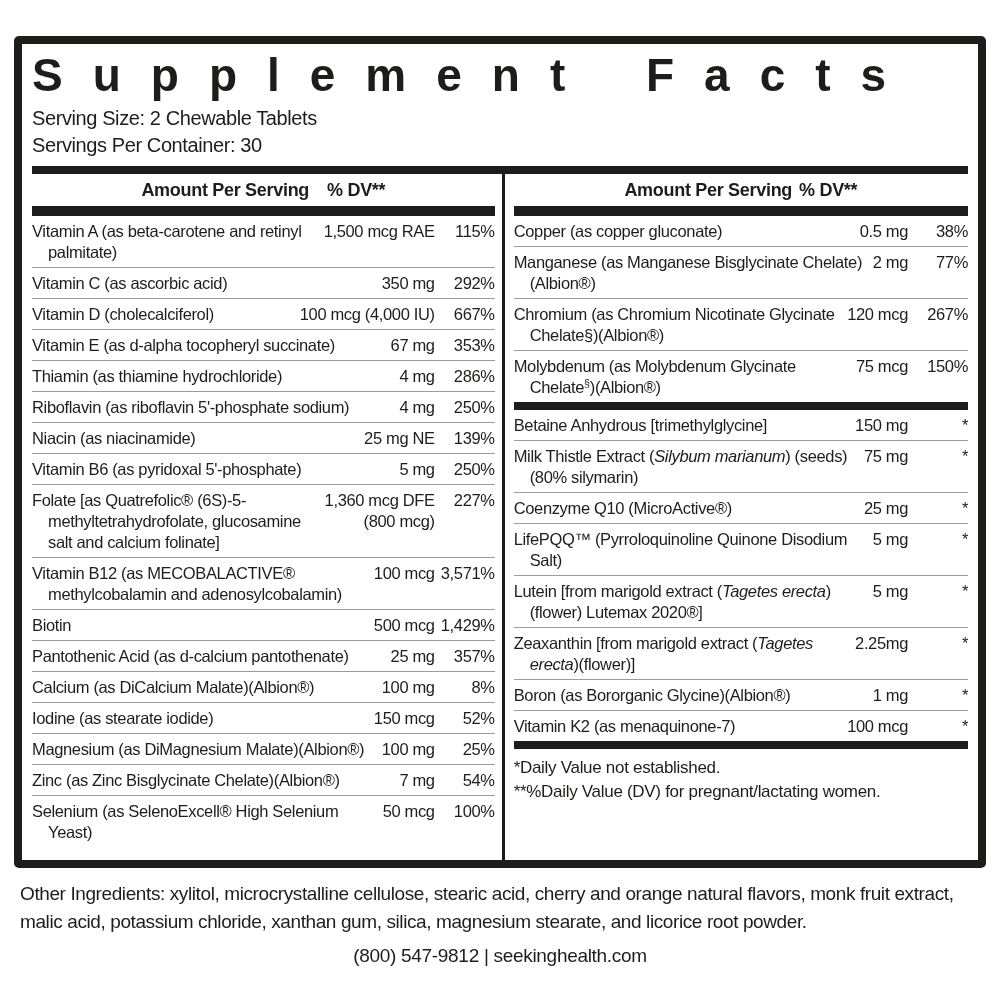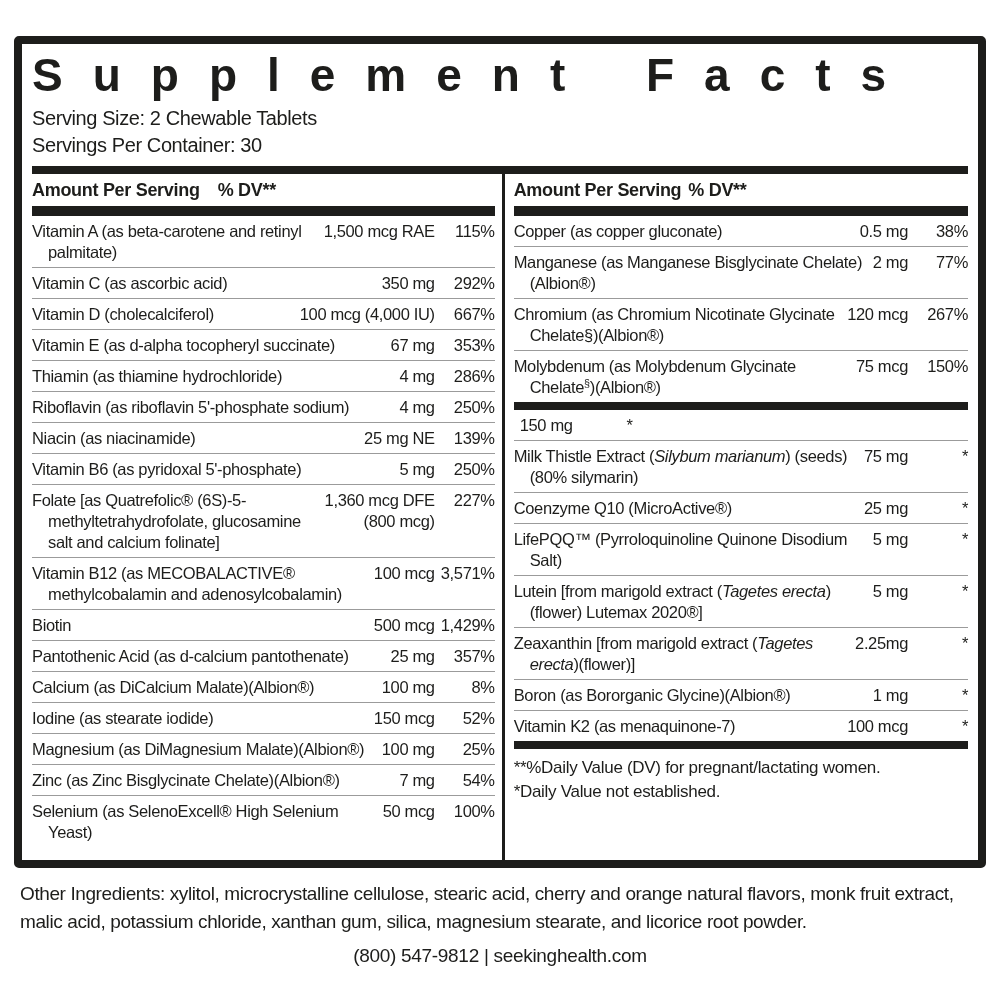--- a/index.html
+++ b/index.html
@@ -59,21 +59,21 @@
     border-right: 3px solid #1d1d1b;
     padding-right: 7px;
   }
   .col-right {
     flex: 1;
     padding-left: 9px;
   }
 
   .col-header {
     display: flex;
-    justify-content: flex-start;
+    justify-content: center;
     align-items: baseline;
     font-weight: bold;
     font-size: 18px;
     letter-spacing: -0.3px;
     padding: 6px 0 5px 0;
     border-bottom: 10px solid #1d1d1b;
   }
   .col-left .col-header .hdr-dv { margin-left: 18px; }
   .col-right .col-header .hdr-dv { margin-left: 7px; }
 
@@ -268,20 +268,21 @@
               <div class="ing-name">Chromium (as Chromium Nicotinate Glycinate Chelate§)(Albion®)</div>
               <div class="ing-amount">120 mcg</div>
               <div class="ing-dv">267%</div>
             </div>
             <div class="row">
               <div class="ing-name">Molybdenum (as Molybdenum Glycinate Chelate<sup>§</sup>)(Albion®)</div>
               <div class="ing-amount">75 mcg</div>
               <div class="ing-dv">150%</div>
             </div>
             <div class="row sep-top">
+              <div class="ing-name">Betaine Anhydrous [trimethylglycine]</div>
               <div class="ing-amount">150 mg</div>
               <div class="ing-dv">*</div>
             </div>
             <div class="row">
               <div class="ing-name">Milk Thistle Extract (<i>Silybum marianum</i>) (seeds)(80% silymarin)</div>
               <div class="ing-amount">75 mg</div>
               <div class="ing-dv">*</div>
             </div>
             <div class="row">
               <div class="ing-name">Coenzyme Q10 (MicroActive®)</div>
@@ -308,22 +309,22 @@
               <div class="ing-amount">1 mg</div>
               <div class="ing-dv">*</div>
             </div>
             <div class="row">
               <div class="ing-name">Vitamin K2 (as menaquinone-7)</div>
               <div class="ing-amount">100 mcg</div>
               <div class="ing-dv">*</div>
             </div>
           </div>
         <div class="footnote-block">
+          <div class="footnote-line">*Daily Value not established.</div>
           <div class="footnote-line">**%Daily Value (DV) for pregnant/lactating women.</div>
-          <div class="footnote-line">*Daily Value not established.</div>
         </div>
       </div>
 
     </div>
   </div>
 
   <div class="other-ingredients">Other Ingredients: xylitol, microcrystalline cellulose, stearic acid, cherry and orange natural flavors, monk fruit extract, malic acid, potassium chloride, xanthan gum, silica, magnesium stearate, and licorice root powder.</div>
   <div class="contact-line">(800) 547-9812  |  seekinghealth.com</div>
 
 </div>

